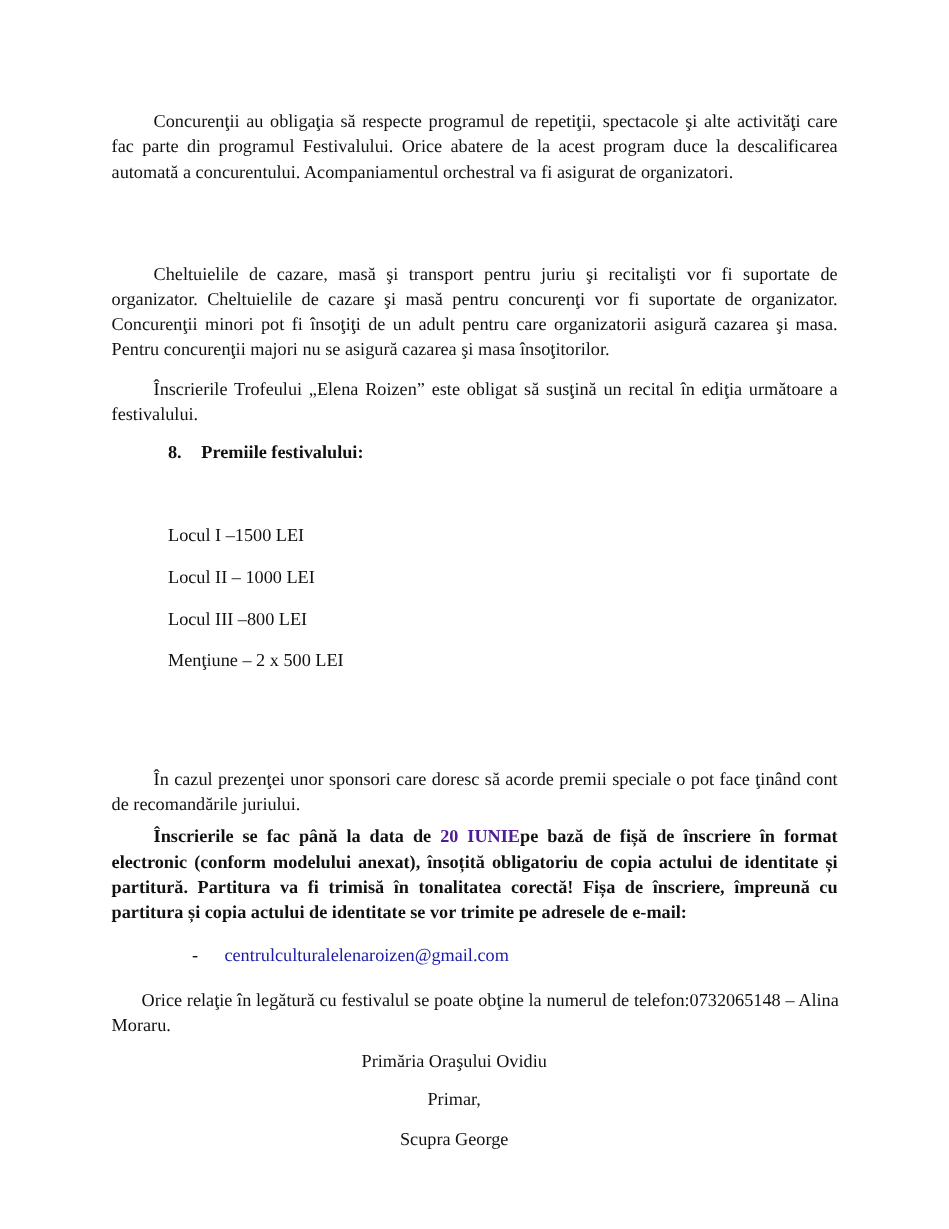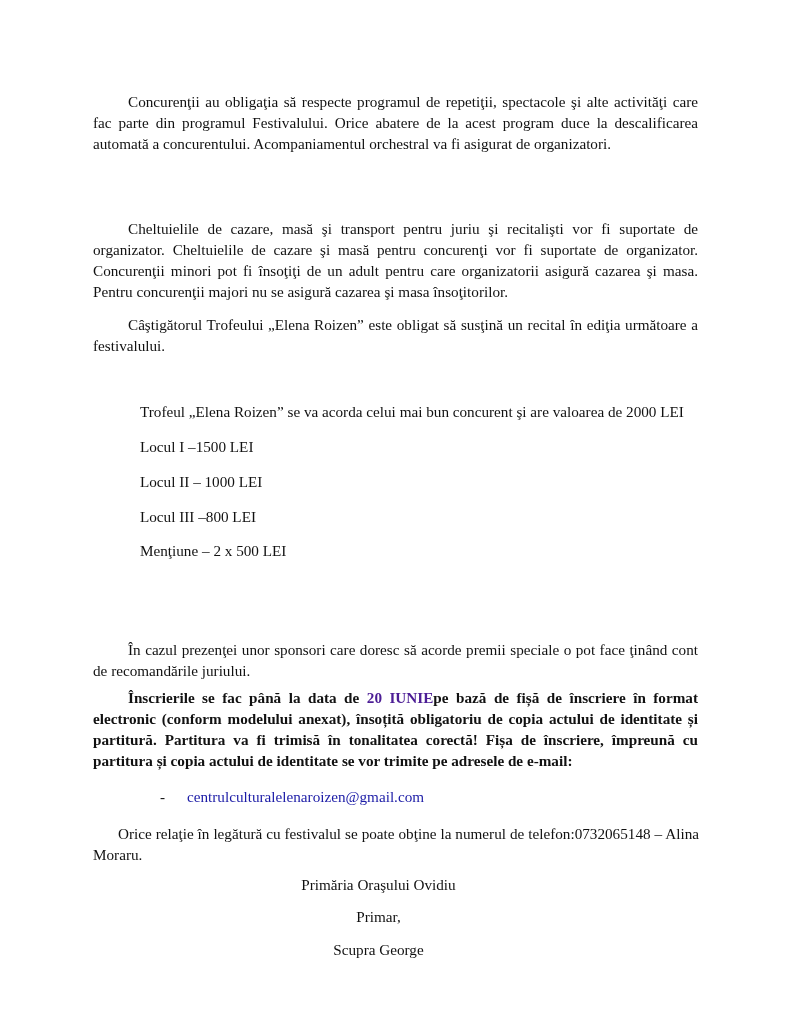--- a/index.html
+++ b/index.html
@@ -48,24 +48,27 @@
 </head>
 <body>
 
 <div class="page">
 
   <p class="para" style="top:91px;">Concurenţii au obligaţia să respecte programul de repetiţii, spectacole şi alte activităţi care fac parte din programul Festivalului. Orice abatere de la acest program duce la descalificarea automată a concurentului. Acompaniamentul orchestral va fi asigurat de organizatori.</p>
 
 
   <p class="para" style="top:218px;">Cheltuielile de cazare, masă şi transport pentru juriu şi recitalişti vor fi suportate de organizator. Cheltuielile de cazare şi masă pentru concurenţi vor fi suportate de organizator. Concurenţii minori pot fi însoţiţi de un adult pentru care organizatorii asigură cazarea şi masa. Pentru concurenţii majori nu se asigură cazarea şi masa însoţitorilor.</p>
 
-  <p class="para last-left" style="top:314px;">Câştigătorul Trofeului „Elena Roizen” este obligat să susţină un recital în ediţia următoare a festivalului.</p>
+  <p class="para last-left" style="top:314px;">Înscrierile Trofeului „Elena Roizen” este obligat să susţină un recital în ediţia următoare a festivalului.</p>
 
+  <p class="heading" style="top:367px;">
+    <span class="num">8.</span>
+    <span>Premiile festivalului:</span>
+  </p>
 
-  <p class="prize" style="top:401px;">Trofeul „Elena Roizen” se va acorda celui mai bun concurent şi are valoarea de 2000 LEI</p>
   <p class="prize" style="top:436px;">Locul I –1500 LEI</p>
   <p class="prize" style="top:471px;">Locul II – 1000 LEI</p>
   <p class="prize" style="top:506px;">Locul III –800 LEI</p>
   <p class="prize" style="top:540px;">Menţiune – 2 x 500 LEI</p>
 
   <p class="para last-left" style="top:639px;">În cazul prezenţei unor sponsori care doresc să acorde premii speciale o pot face ţinând cont de recomandările juriului.</p>
 
   <p class="para bold" style="top:687px;"><span>Înscrierile se fac până la data de </span><span class="red">20 IUNIE</span><span>pe bază de fișă de înscriere în format electronic (conform modelului anexat), însoțită obligatoriu de copia actului de identitate și partitură. Partitura va fi trimisă în tonalitatea corectă! Fișa de înscriere, împreună cu partitura și copia actului de identitate se vor trimite pe adresele de e-mail:</span></p>
 
   <div class="email-row">

